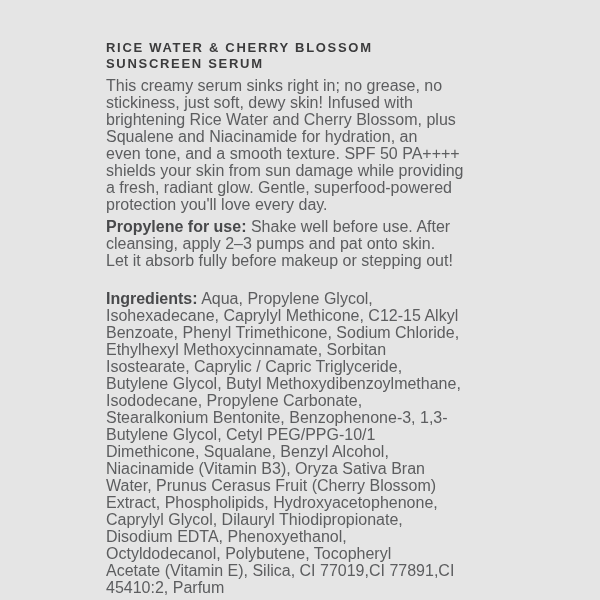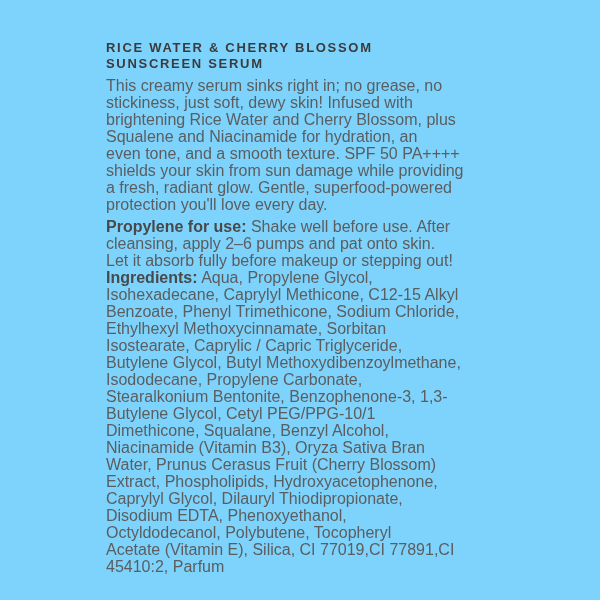--- a/index.html
+++ b/index.html
@@ -4,21 +4,21 @@
 <style>
   html, body {
     margin: 0;
     padding: 0;
     background: #ffffff;
   }
   .label-card {
     position: relative;
     width: 600px;
     height: 600px;
-    background: #7dd3fc;
+    background: #e5e5e5;
     box-sizing: border-box;
     padding: 40px 78px 0 106px;
     font-family: "Liberation Sans", sans-serif;
     overflow: hidden;
   }
   .product-title {
     margin: 0 0 5px 0;
     font-size: 13px;
     font-weight: 700;
     letter-spacing: 1.7px;
@@ -29,21 +29,21 @@
   }
   .body-para {
     margin: 0;
     font-size: 16px;
     line-height: 17px;
     color: #5c5d5f;
     white-space: pre-line;
   }
   .para-description { margin-top: 3px; }
   .para-directions  { margin-top: 5px; }
-  .para-ingredients { margin-top: 0; }
+  .para-ingredients { margin-top: 21px; }
   .lead-label {
     font-weight: 700;
     color: #48494b;
   }
 </style>
 </head>
 <body>
 
 <div class="label-card">
   <h1 class="product-title">RICE WATER &amp; CHERRY BLOSSOM
@@ -52,21 +52,21 @@
   <p class="body-para para-description">This creamy serum sinks right in; no grease, no
 stickiness, just soft, dewy skin! Infused with
 brightening Rice Water and Cherry Blossom, plus
 Squalene and Niacinamide for hydration, an
 even tone, and a smooth texture. SPF 50 PA++++
 shields your skin from sun damage while providing
 a fresh, radiant glow. Gentle, superfood-powered
 protection you'll love every day.</p>
 
   <p class="body-para para-directions"><b class="lead-label">Propylene for use:</b> <span>Shake well before use. After
-cleansing, apply 2–6 pumps and pat onto skin.
+cleansing, apply 2–3 pumps and pat onto skin.
 Let it absorb fully before makeup or stepping out!</span></p>
 
   <p class="body-para para-ingredients"><b class="lead-label">Ingredients:</b> <span>Aqua, Propylene Glycol,
 Isohexadecane, Caprylyl Methicone, C12-15 Alkyl
 Benzoate, Phenyl Trimethicone, Sodium Chloride,
 Ethylhexyl Methoxycinnamate, Sorbitan
 Isostearate, Caprylic / Capric Triglyceride,
 Butylene Glycol, Butyl Methoxydibenzoylmethane,
 Isododecane, Propylene Carbonate,
 Stearalkonium Bentonite, Benzophenone-3, 1,3-

